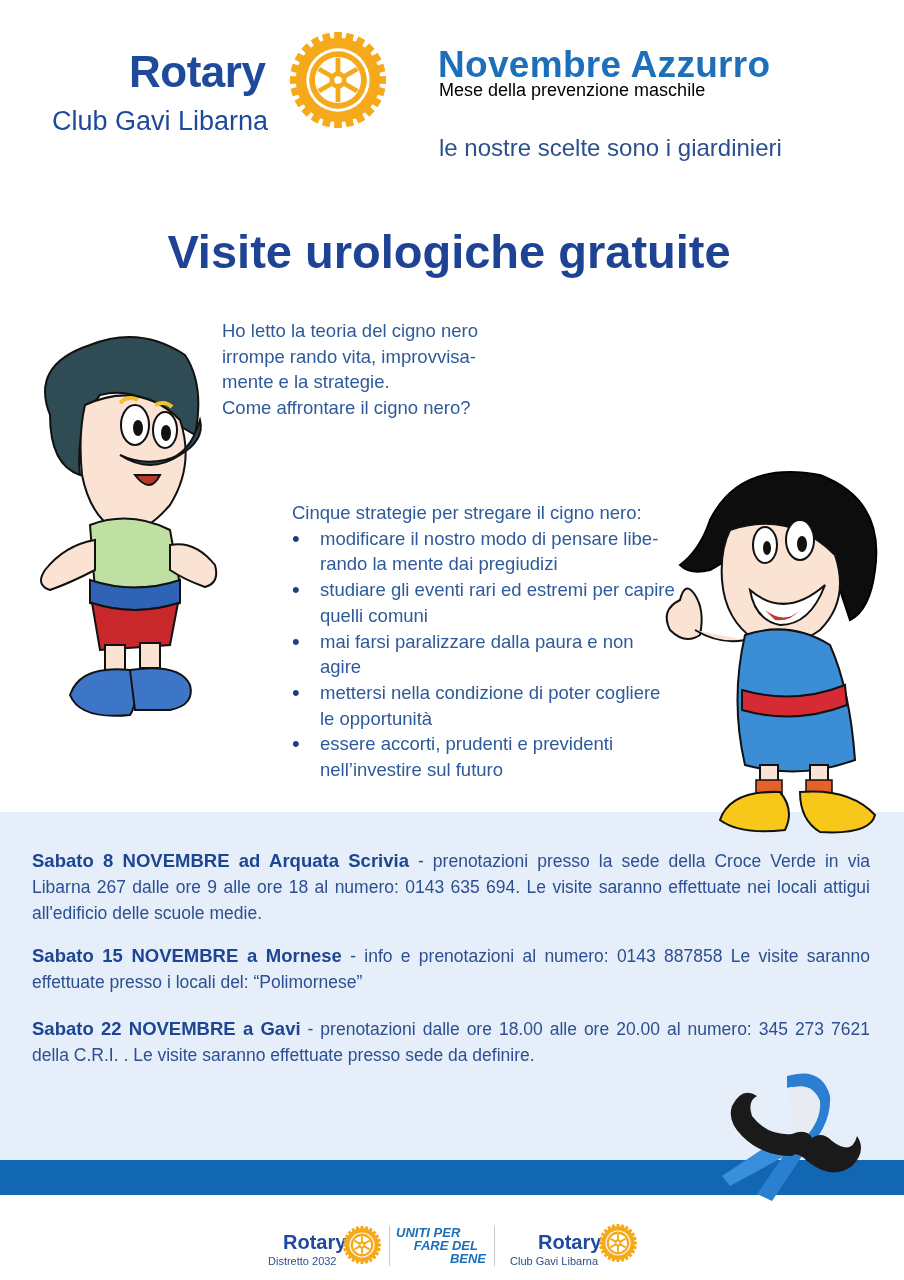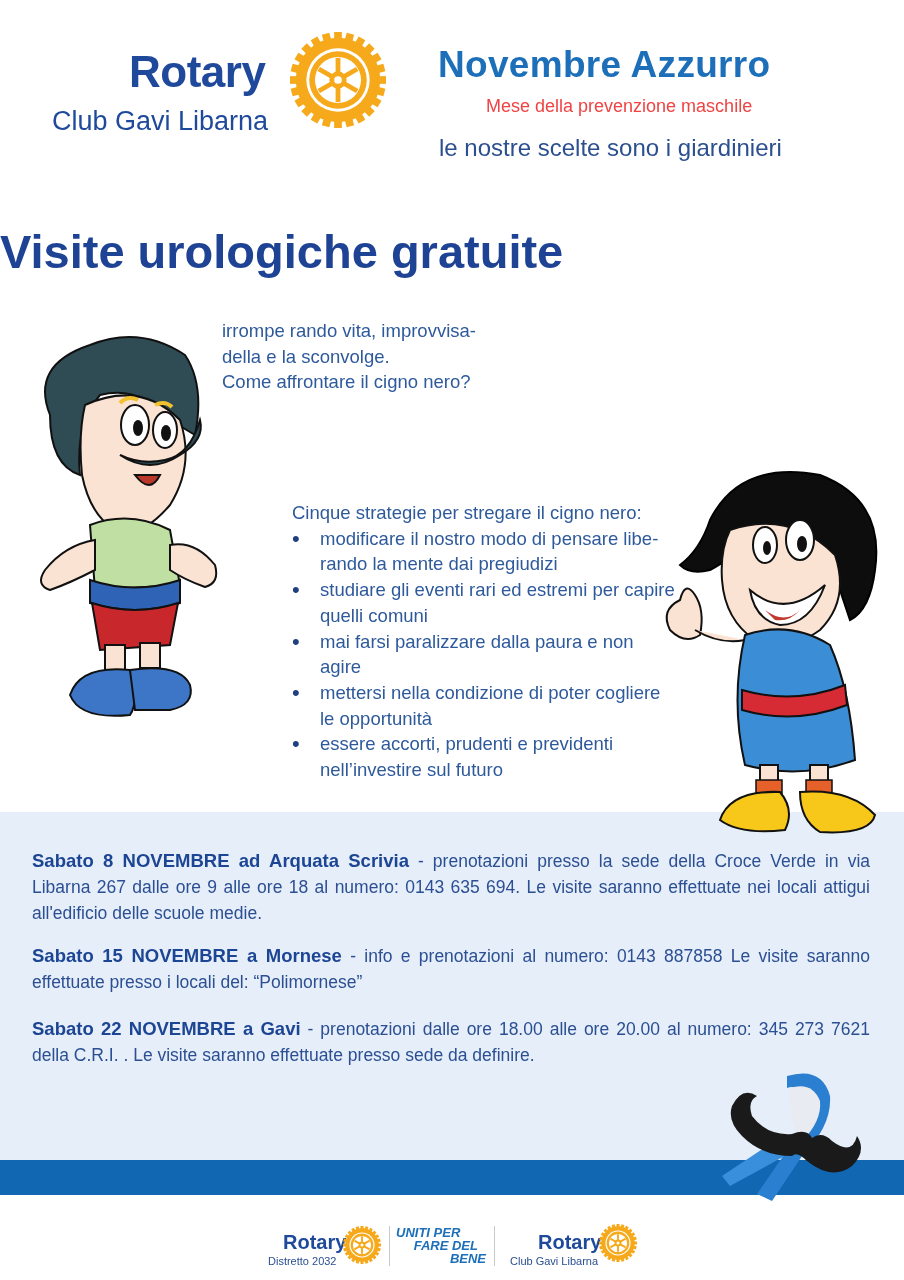--- a/index.html
+++ b/index.html
@@ -7,24 +7,24 @@
   body { position: relative; font-family: "Liberation Sans", "DejaVu Sans", sans-serif; color: #2a4f92; }
 
   .abs { position: absolute; }
 
   
   .logo-rotary { left: 129px; top: 50px; font-size: 44px; font-weight: bold; color: #1f4a9c; letter-spacing: -0.5px; line-height: 1; }
   .logo-club { left: 52px; top: 108px; font-size: 27px; color: #1f4a9c; line-height: 1; }
   .wheel { left: 290px; top: 32px; width: 96px; height: 96px; }
 
   .nov-title { left: 438px; top: 46px; font-size: 37px; font-weight: bold; color: #1c6fb8; line-height: 1; letter-spacing: 0.3px; }
-  .nov-sub { left: 439px; top: 97px; font-size: 18px; color: #ef4444; line-height: 1; margin-left: 47px; }
+  .nov-sub { left: 439px; top: 81px; font-size: 18px; color: #000000; line-height: 1; }
   .motto { left: 439px; top: 132px; font-size: 24px; color: #2b4f8f; line-height: 32px; }
 
-  .main-title { left: 0; width: 898px; top: 228px; text-align: left; font-size: 47px; font-weight: bold; color: #1f4394; line-height: 1; }
+  .main-title { left: 0; width: 898px; top: 228px; text-align: center; font-size: 47px; font-weight: bold; color: #1f4394; line-height: 1; }
 
   .intro { left: 222px; top: 318px; font-size: 18.5px; line-height: 25.6px; color: #2e5a9c; width: 300px; }
   .strategies { left: 292px; top: 500px; font-size: 18.5px; line-height: 25.7px; color: #2e5a9c; width: 390px; }
   .strategies ul { list-style: none; }
   .strategies li { position: relative; padding-left: 28px; }
   .strategies li::before { content: "•"; position: absolute; left: 0; top: 0; font-size: 22px; color: #1f3f7e; }
 
   
   .boy { left: 20px; top: 325px; width: 205px; height: 400px; }
   .girl { left: 650px; top: 460px; width: 250px; height: 380px; }
@@ -129,22 +129,23 @@
   <path d="M72 278 Q115 292 158 278 L150 320 L80 325Z" fill="#c8282c" stroke="#111" stroke-width="2"></path>
 
   <rect x="85" y="320" width="20" height="25" fill="#fbe3d3" stroke="#111" stroke-width="2"></rect>
   <rect x="120" y="318" width="20" height="25" fill="#fbe3d3" stroke="#111" stroke-width="2"></rect>
 
   <path d="M50 370 Q60 340 110 345 Q120 375 110 390 Q60 395 50 370Z" fill="#3d76c7" stroke="#111" stroke-width="2"></path>
   <path d="M110 345 Q160 338 170 360 Q175 380 150 385 L115 385Z" fill="#3d76c7" stroke="#111" stroke-width="2"></path>
 </svg>
 
 <div class="abs intro">
+  <div>Ho letto la teoria del cigno nero</div>
   <div>irrompe rando vita, improvvisa-</div>
-  <div>della e la sconvolge.</div>
+  <div>mente e la strategie.</div>
   <div>Come affrontare il cigno nero?</div>
 </div>
 
 <div class="abs strategies">
   <div>Cinque strategie per stregare il cigno nero:</div>
   <ul>
     <li>modificare il nostro modo di pensare libe-<br>rando la mente dai pregiudizi</li>
     <li>studiare gli eventi rari ed estremi per capire<br>quelli comuni</li>
     <li>mai farsi paralizzare dalla paura e non<br>agire</li>
     <li>mettersi nella condizione di poter cogliere<br>le opportunità</li>

